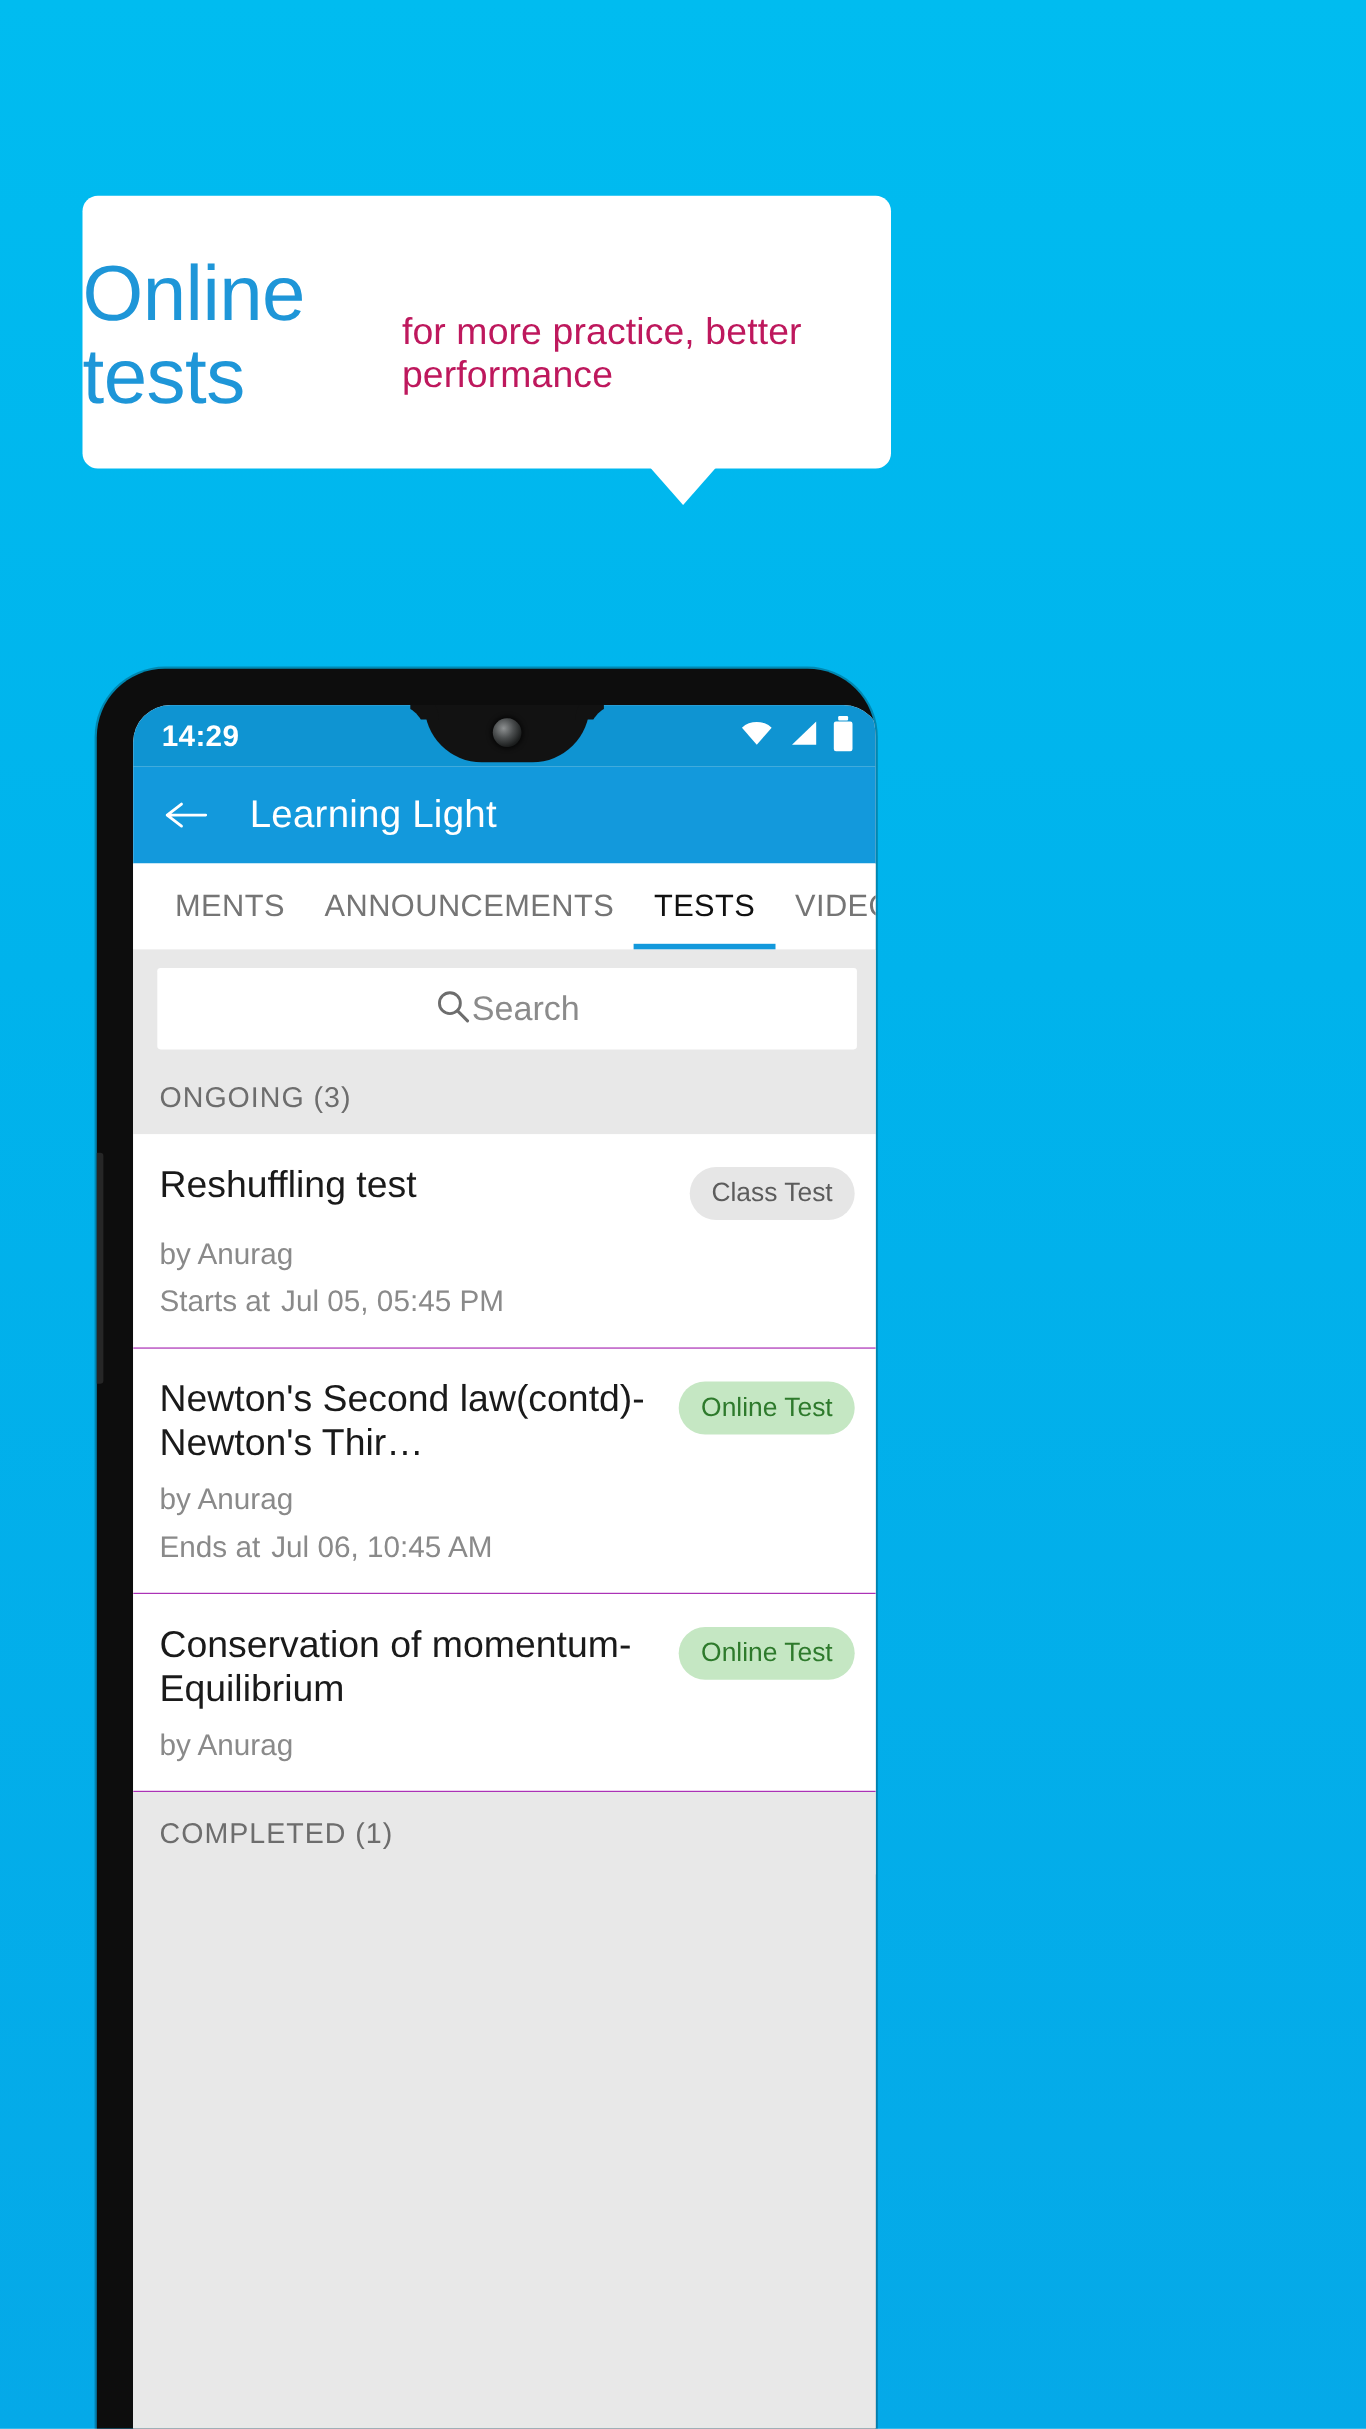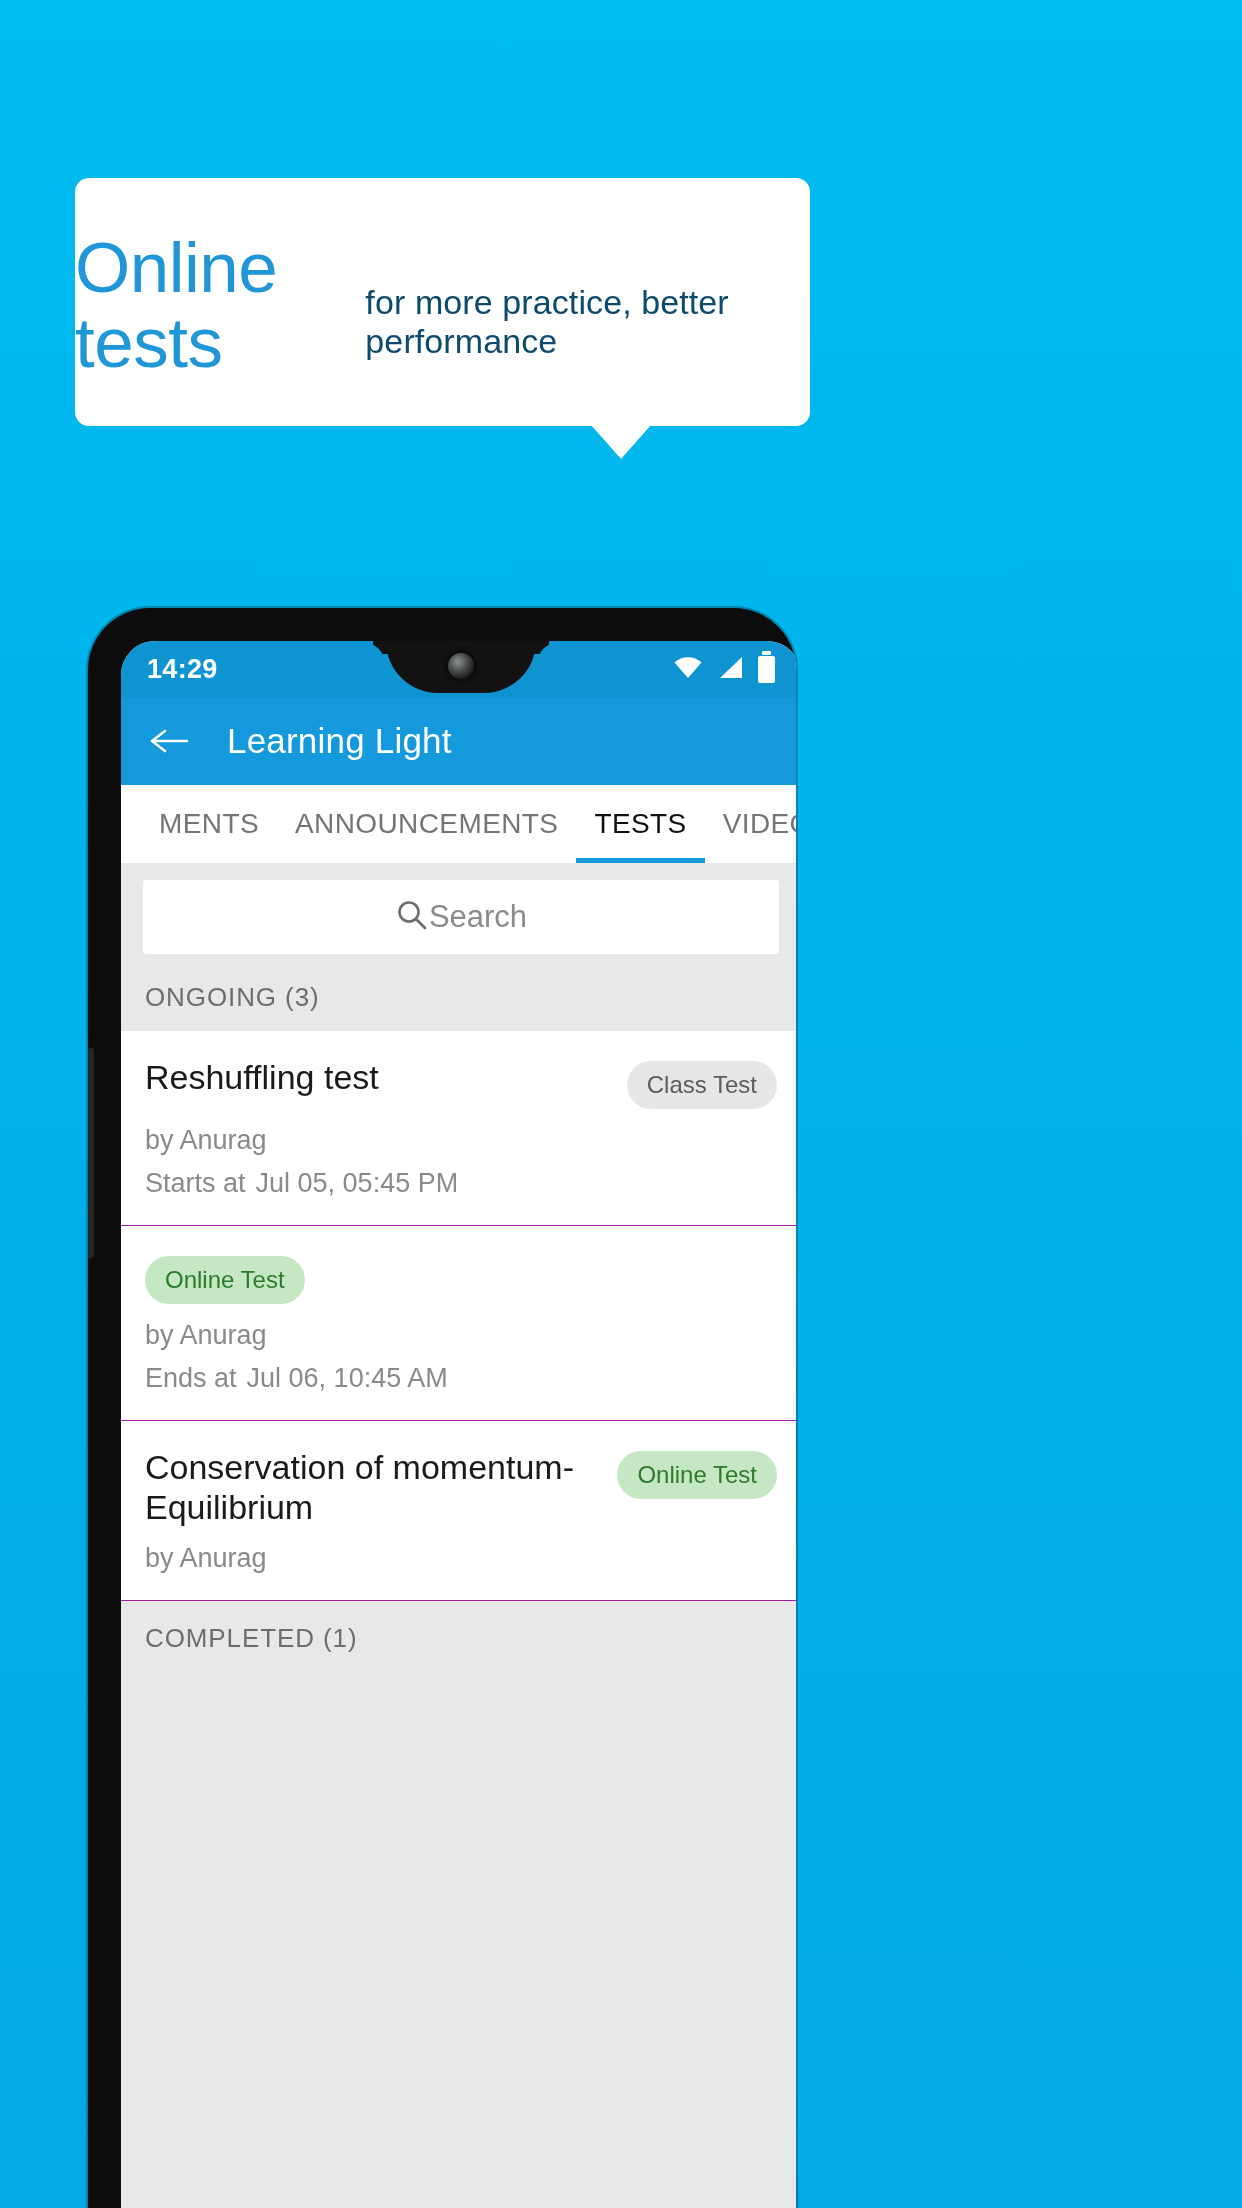--- a/index.html
+++ b/index.html
@@ -28,21 +28,21 @@
   .promo-title {
     font-size: 71px;
     color: #1e96d8;
     font-weight: 400;
     letter-spacing: -0.5px;
     line-height: 1.05;
     margin-top: 8px;
   }
   .promo-subtitle {
     font-size: 34px;
-    color: #0c4a6e;
+    color: #be185d;
     font-weight: 400;
     margin-top: 40px;
     letter-spacing: 0.1px;
   }
   .promo-tail {
     position: absolute;
     left: 50%;
     transform: translateX(-50%);
     top: 425px;
     width: 0; height: 0;
@@ -371,20 +371,21 @@
             <div class="badge class-test">Class Test</div>
           </div>
           <div class="test-author">by Anurag</div>
           <div class="test-time">
             <span class="lbl">Starts at</span><span>Jul 05, 05:45 PM</span>
           </div>
         </div>
 
         <div class="test-item">
           <div class="test-row">
+            <div class="test-title">Newton's Second law(contd)-Newton's Thir…</div>
             <div class="badge online-test">Online Test</div>
           </div>
           <div class="test-author">by Anurag</div>
           <div class="test-time">
             <span class="lbl">Ends at</span><span>Jul 06, 10:45 AM</span>
           </div>
         </div>
 
         <div class="test-item">
           <div class="test-row">

